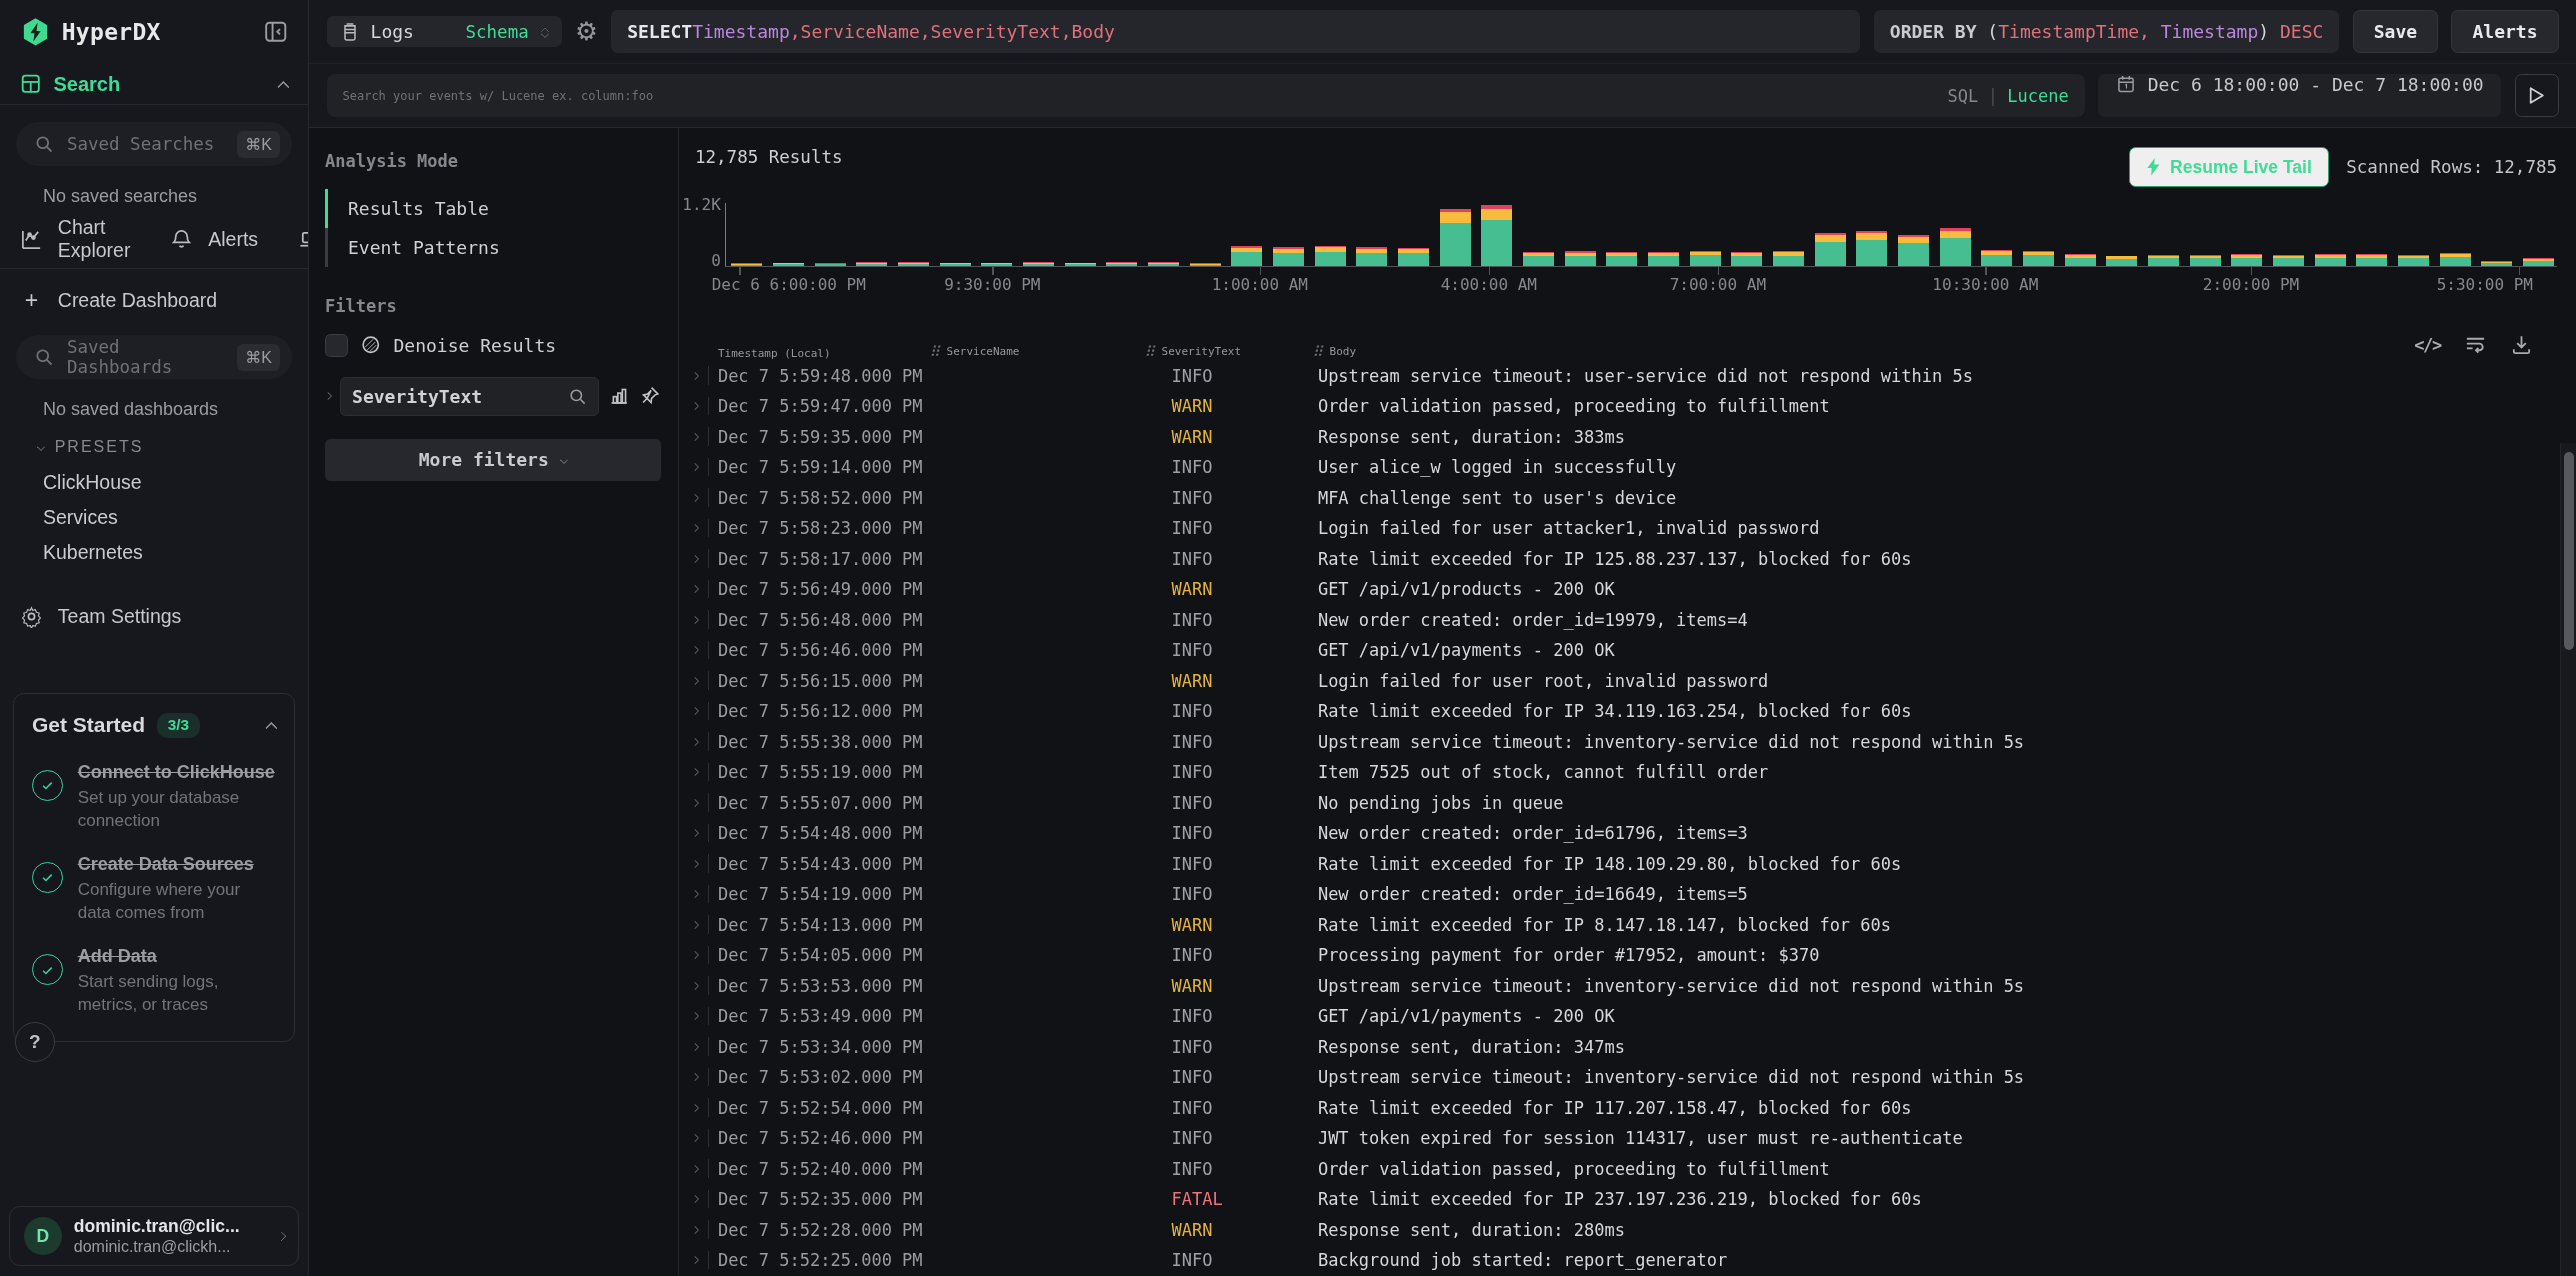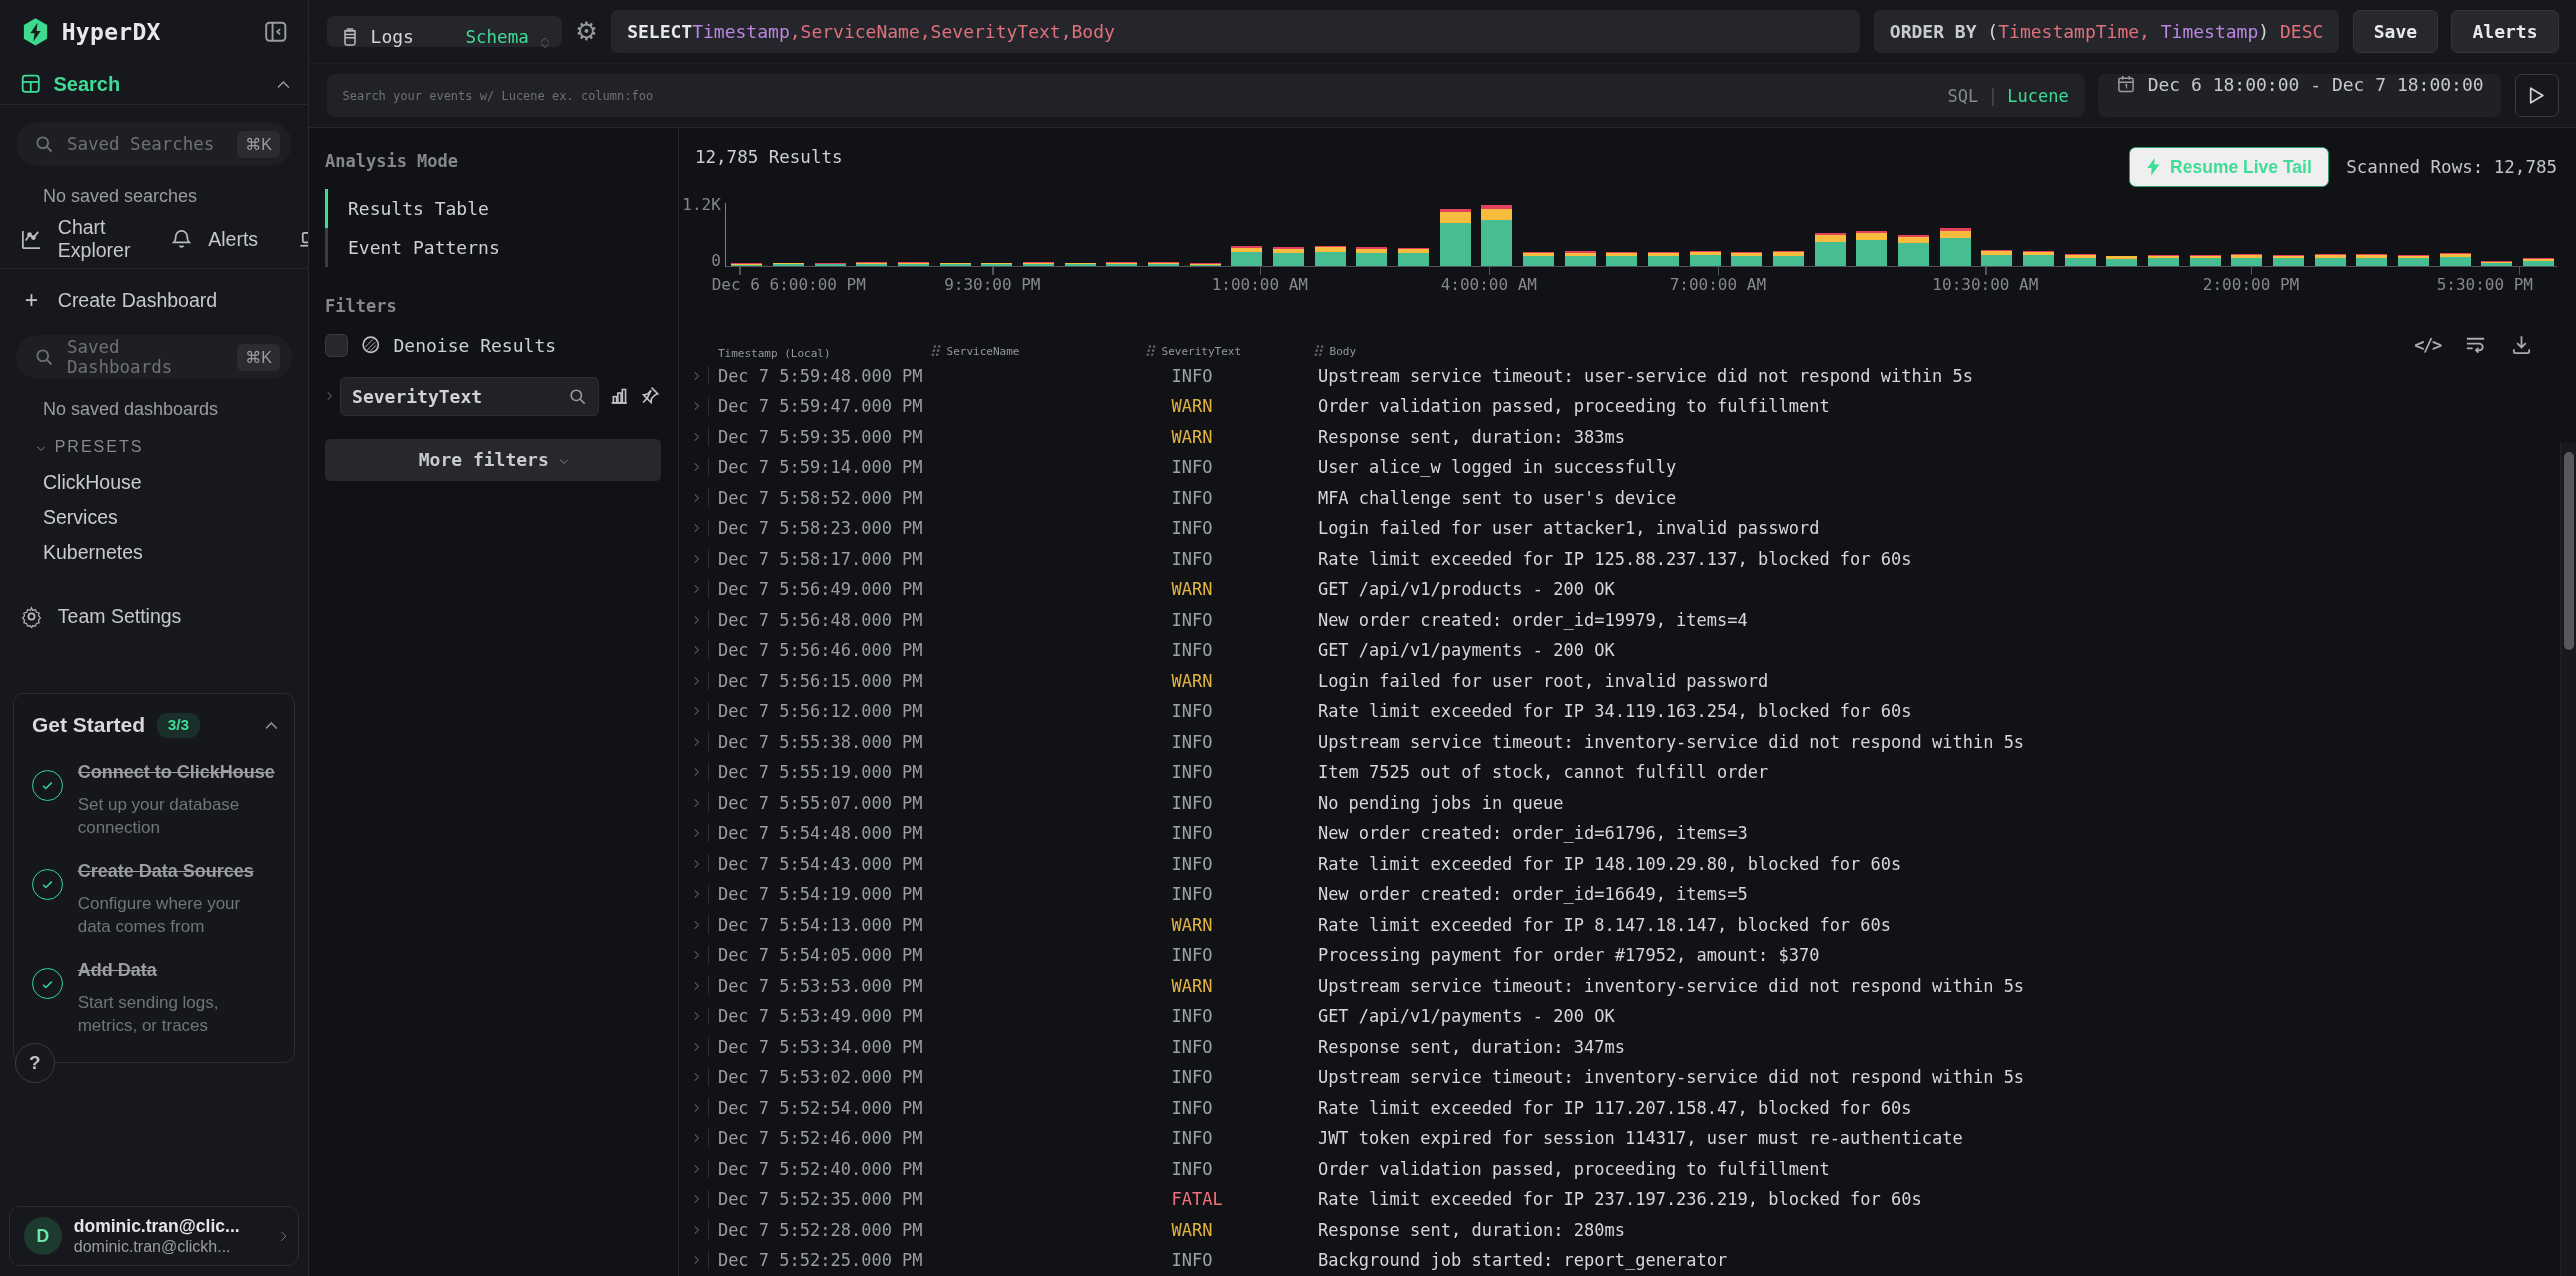--- a/index.html
+++ b/index.html
@@ -45,35 +45,35 @@
   .presets-head{display:flex;align-items:center;gap:10.7px;height:35px;padding-left:38px;
     font-size:16px;letter-spacing:2px;color:#86888d;cursor:pointer}
   .preset-item{height:35px;display:flex;align-items:center;padding-left:43px;font-size:19.5px;color:#c9cbcf;cursor:pointer}
   .gs-card{margin:54px 13.4px 0 13.4px;border:0.7px solid var(--line2);border-radius:10.7px;padding:19px 17.5px 20px 17.5px;background:#15171c}
   .gs-head{display:flex;align-items:center;gap:12px;margin-bottom:23px}
   .gs-title{font-size:21px;font-weight:bold;color:#d8d9dc}
   .badge-progress{background:rgba(63,220,151,.12);color:var(--green);font-size:15.4px;font-weight:bold;border-radius:10.7px;padding:3.4px 10.7px}
   .gs-step{display:flex;gap:14.8px;margin-bottom:20px}
   .gs-check{min-width:31px;height:31px;border:1.7px solid #34d399;border-radius:50%;display:flex;align-items:center;justify-content:center;margin-top:9.4px}
   .gs-step-title{font-size:18px;font-weight:bold;color:#9b9da2;text-decoration:line-through;line-height:1.3}
-  .gs-step-desc{font-size:17px;color:#717479;line-height:1.35;margin-top:10px}
+  .gs-step-desc{font-size:17px;color:#717479;line-height:1.35;margin-top:3px}
   .help-btn{width:40px;height:40px;border-radius:50%;border:0.7px solid #3a3c41;background:var(--bg2);
     color:#c0c2c6;font-size:19px;font-weight:bold;display:flex;align-items:center;justify-content:center;
     margin:-20px 0 0 14.8px;position:relative;z-index:2;cursor:pointer}
   .user-card{margin:auto 9.4px 10.7px 9.4px;border:0.7px solid var(--line2);border-radius:10.7px;height:60px;
     display:flex;align-items:center;gap:12px;padding:0 13.4px;cursor:pointer}
   .avatar{width:38px;height:38px;border-radius:50%;background:#1d3a2e;color:#6ee7a8;font-weight:bold;
     font-size:17.5px;display:flex;align-items:center;justify-content:center}
   .user-name{font-size:17.5px;font-weight:bold;color:#e4e5e8}
   .user-mail{font-size:16px;color:#9b9da2;margin-top:1.3px}
 
   
   .main{flex:1;display:flex;flex-direction:column;height:100%;overflow:hidden}
   .topbar{height:64px;background:var(--bg2);border-bottom:0.7px solid #1e2024;display:flex;align-items:center;gap:13.4px;padding:0 17.5px}
-  .src-box{width:235px;height:31px;background:var(--input2);border-radius:6.7px;display:flex;align-items:flex-end;gap:10.7px;padding:0 13.4px;cursor:pointer}
+  .src-box{width:235px;height:31px;background:var(--input2);border-radius:6.7px;display:flex;align-items:center;gap:10.7px;padding:0 13.4px;cursor:pointer}
   .src-box .lbl{font-size:18px;color:#d5d6d9;flex:1;text-align:left}
   .src-box .schema{font-size:17.5px;color:var(--green)}
   .updown{display:flex;flex-direction:column;gap:2.7px;margin-left:2.7px}
   .gear{font-size:25.5px;color:#95979c;cursor:pointer;line-height:1}
   .sql-box{flex:1;height:43px;background:var(--input2);border-radius:6.7px;display:flex;align-items:center;padding:0 16px;font-size:18px;cursor:text}
   .kw{font-weight:bold;color:#e6e7e9}
   .fld-p{color:var(--purple)} .fld-s{color:var(--salmon)} .paren{color:#d5d6d9}
   .ob-box{height:43px;background:var(--input2);border-radius:6.7px;display:flex;align-items:center;padding:0 16px;font-size:18px;white-space:pre;cursor:text}
   .ob-box .kw{color:#c9cbce}
   .btn{height:43px;background:var(--btn);border:0.7px solid #33353a;border-radius:6.7px;display:flex;align-items:center;

